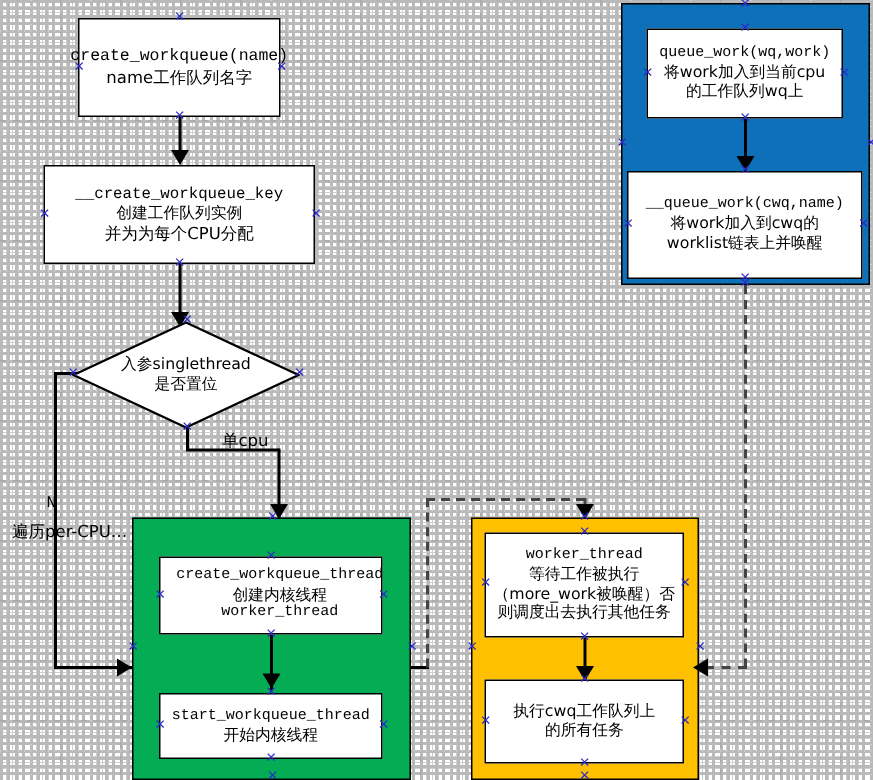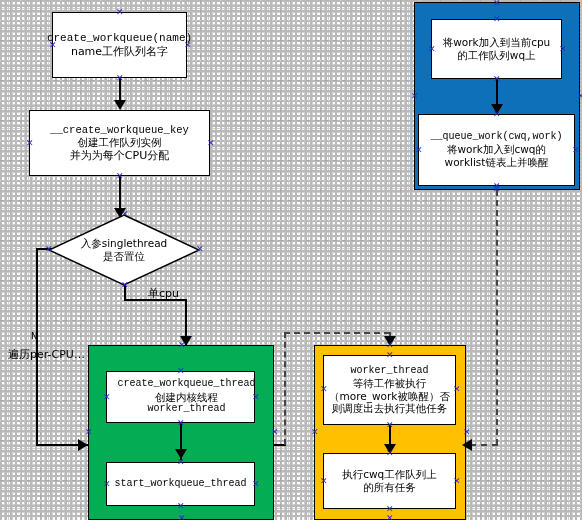--- a/index.html
+++ b/index.html
@@ -209,33 +209,35 @@
     <div class="txt">
       <div class="mono" style="font-size:10px">create_workqueue_thread</div>
       <div class="cn" style="font-size:10.5px">创建内核线程</div>
       <div class="mono" style="font-size:10px">worker_thread</div>
     </div>
   </div>
 
   <div class="node white-box" style="left:106px;top:462px;width:149px;height:44px;">
     <div class="txt">
       <div class="mono" style="font-size:10px">start_workqueue_thread</div>
+      <div class="cn" style="font-size:10.5px">开始内核线程</div>
     </div>
   </div>
 
   <div class="node white-box" style="left:431px;top:19px;width:131px;height:60px;">
     <div class="txt">
+      <div class="mono" style="font-size:10px">queue_work(wq,work)</div>
       <div class="cn" style="font-size:10.5px">将work加入到当前cpu</div>
       <div class="cn" style="font-size:10.5px">的工作队列wq上</div>
     </div>
   </div>
 
   <div class="node white-box" style="left:418px;top:114px;width:157px;height:72px;">
     <div class="txt">
-      <div class="mono" style="font-size:10px">__queue_work(cwq,work)</div>
+      <div class="mono" style="font-size:10px">__queue_work(cwq,name)</div>
       <div class="cn" style="font-size:10.5px">将work加入到cwq的</div>
       <div class="cn" style="font-size:10.5px">worklist链表上并唤醒</div>
     </div>
   </div>
 
   <div class="node white-box" style="left:323px;top:355px;width:133px;height:70px;">
     <div class="txt">
       <div class="mono" style="font-size:10px">worker_thread</div>
       <div class="cn" style="font-size:10.5px">等待工作被执行</div>
       <div class="cn" style="font-size:10.5px">（more_work被唤醒）否</div>

